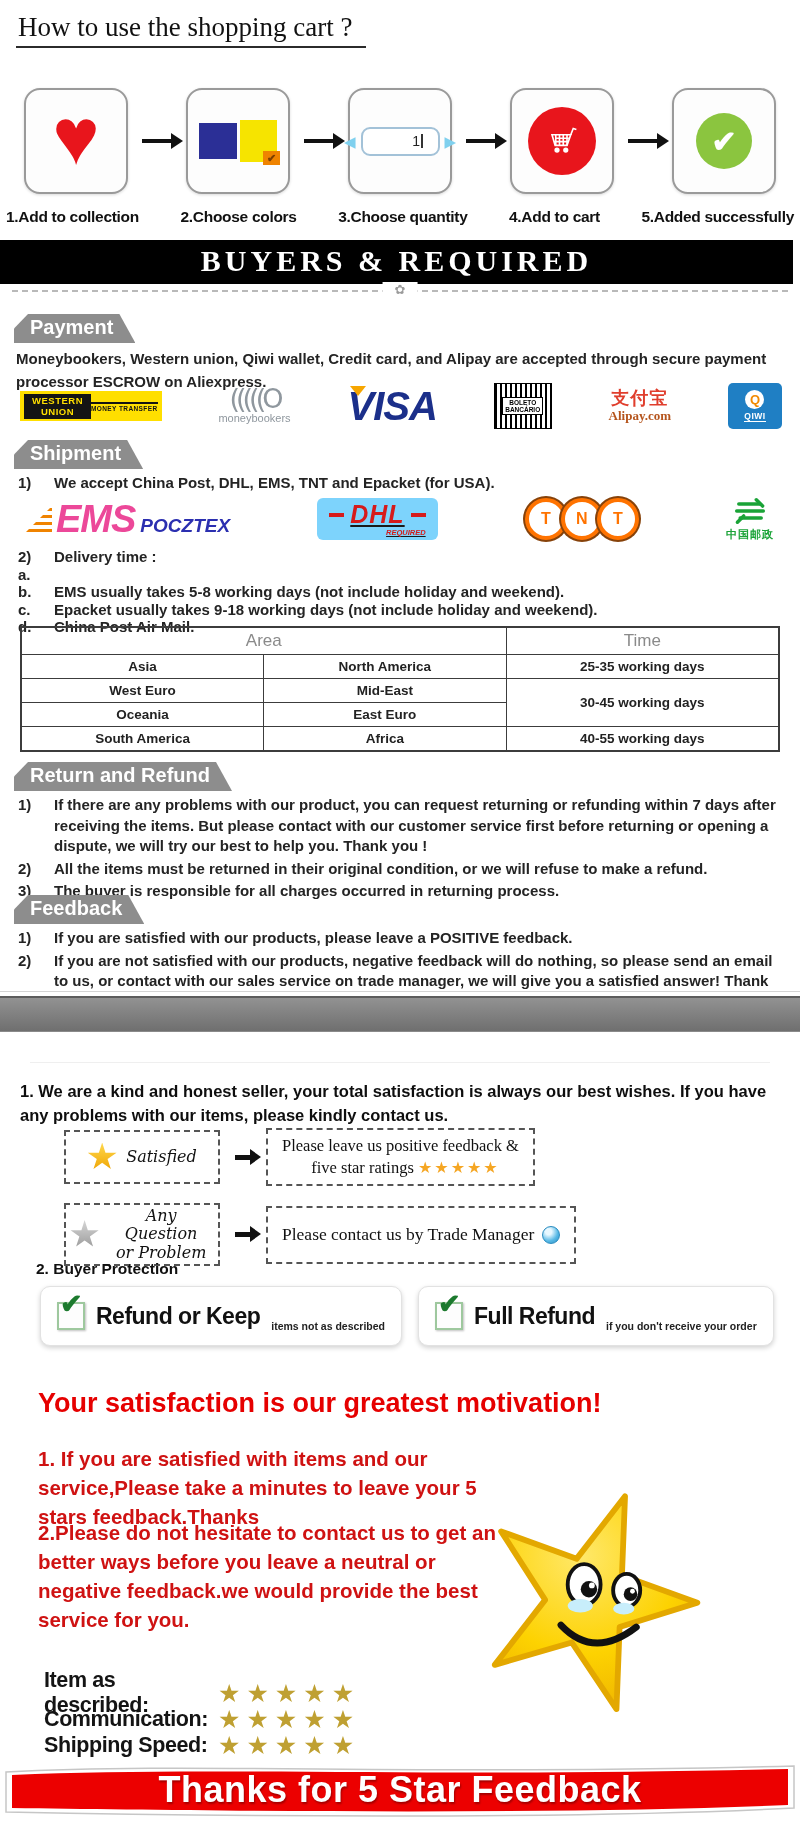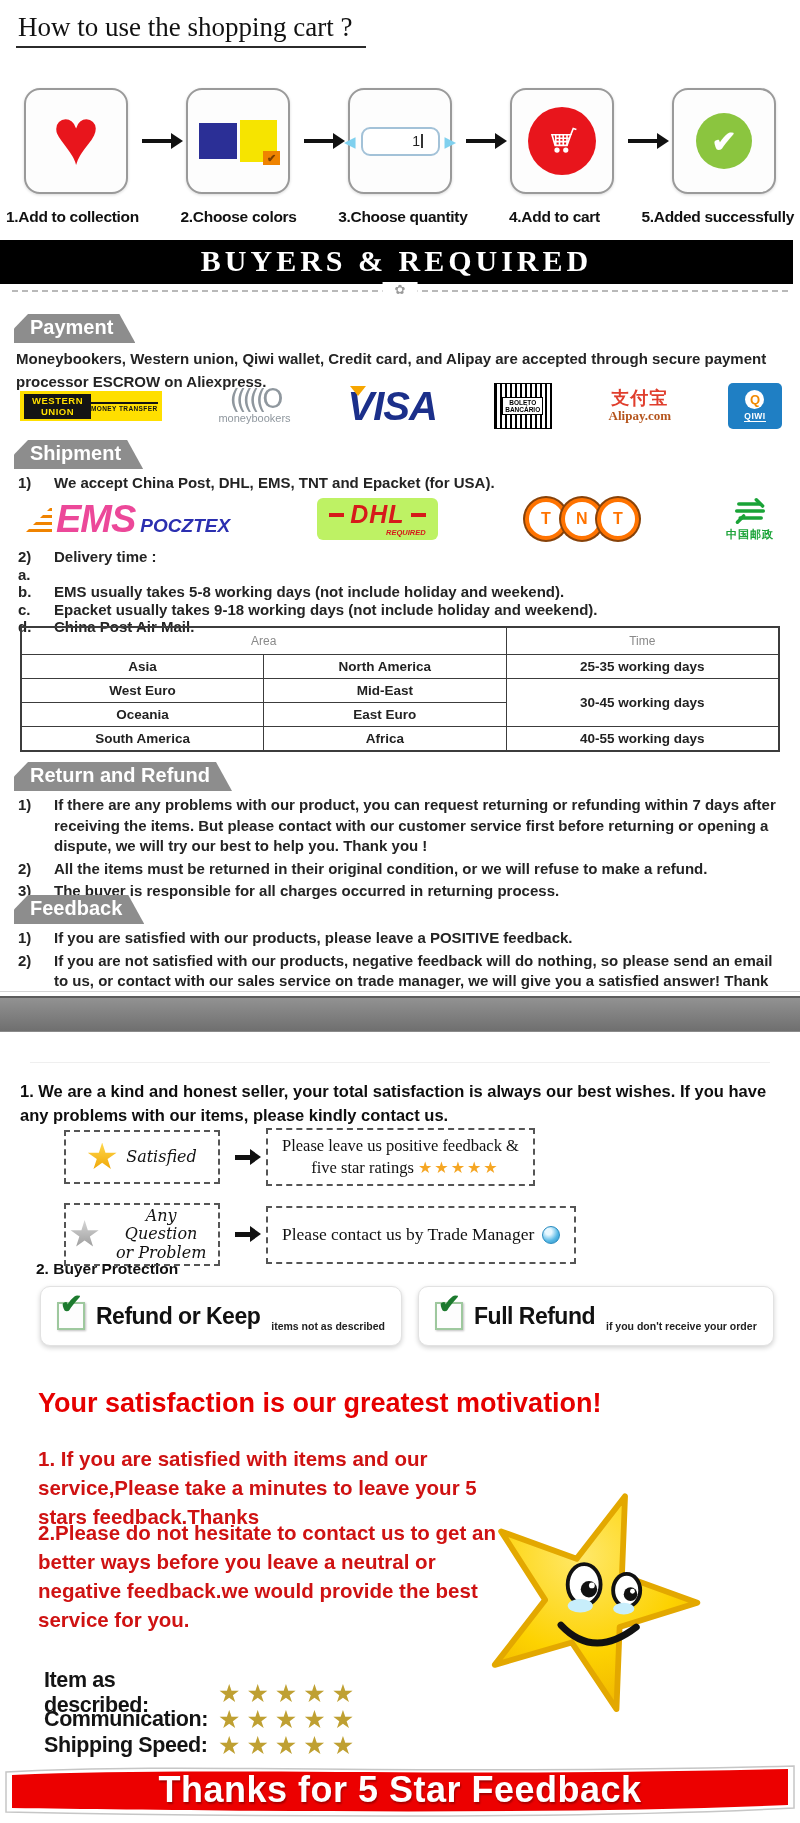--- a/index.html
+++ b/index.html
@@ -83,40 +83,40 @@
   
   .accept-line{top:472px;left:18px;right:16px;display:flex;}
   .num{flex:0 0 36px;}
   .ship-logos{top:494px;left:26px;right:26px;height:50px;display:flex;align-items:center;justify-content:space-between;}
   .ems{display:flex;align-items:baseline;font-style:italic;position:relative;padding-left:30px;}
   .ems:before{content:"";position:absolute;left:0;bottom:6px;width:26px;height:26px;
               background:repeating-linear-gradient(0deg,#f08300 0 3px,transparent 3px 7px);
               clip-path:polygon(100% 0,100% 100%,0 100%);}
   .ems-name{font-size:38px;font-weight:bold;color:#ec4899;letter-spacing:-1px;line-height:1;}
   .ems-sub{font-size:19px;font-weight:bold;color:#2b2fb0;margin-left:5px;}
-  .dhl{background:#bef264;border-radius:6px;padding:4px 12px 3px;display:flex;flex-direction:column;line-height:1;}
+  .dhl{background:#7dd3fc;border-radius:6px;padding:4px 12px 3px;display:flex;flex-direction:column;line-height:1;text-decoration:underline;}
   .dhl-row{display:flex;align-items:center;gap:6px;}
   .dhl-dash{width:15px;height:4px;background:#d61a1a;}
   .dhl-name{font-size:25px;font-weight:bold;font-style:italic;color:#d61a1a;letter-spacing:1px;}
   .dhl-sub{font-size:7.5px;font-style:italic;color:#d61a1a;font-weight:bold;align-self:flex-end;margin-top:2px;}
   .tnt{display:flex;}
   .tnt-ring{width:34px;height:34px;border:4px solid #ff7300;border-radius:50%;background:#fff;
             box-shadow:0 0 0 2px #86420a;display:flex;align-items:center;justify-content:center;
             color:#ff7300;font-weight:bold;font-size:16px;margin-left:-6px;}
   .tnt-ring:first-child{margin-left:0;}
   .cpost{display:flex;flex-direction:column;align-items:center;gap:2px;}
   .cpost-label{color:#1aa337;font-size:11px;font-weight:bold;letter-spacing:1px;}
 
   .delivery{top:548px;left:18px;right:14px;}
   .delivery .row{display:flex;line-height:17.5px;}
 
   
   .ship-table{top:626px;left:20px;}
   table.ship{border-collapse:collapse;width:760px;border:2px solid #3c3c3c;}
-  .ship th{border:1.5px solid #3c3c3c;color:#8a8a8a;font-weight:normal;font-size:12px;height:24px;}
+  .ship th{border:1.5px solid #3c3c3c;color:#8a8a8a;font-weight:normal;font-size:17px;height:24px;}
   .ship td{border:1.5px solid #3c3c3c;text-align:center;font-size:13.5px;font-weight:bold;color:#222;height:21px;padding:1px 4px;}
 
   .refund-list{top:795px;left:18px;width:772px;}
   .refund-list .row{display:flex;line-height:1.37;margin-bottom:2px;}
   .feedback-list{top:928px;left:18px;width:772px;}
   .feedback-list .row{display:flex;line-height:1.37;margin-bottom:2px;}
 
   
   .thin-line{top:991px;left:0;width:800px;border-top:1px solid #d4d4d4;}
   .gray-bar{top:996px;left:0;width:800px;height:33px;background:linear-gradient(#929292,#6f6f6f);

